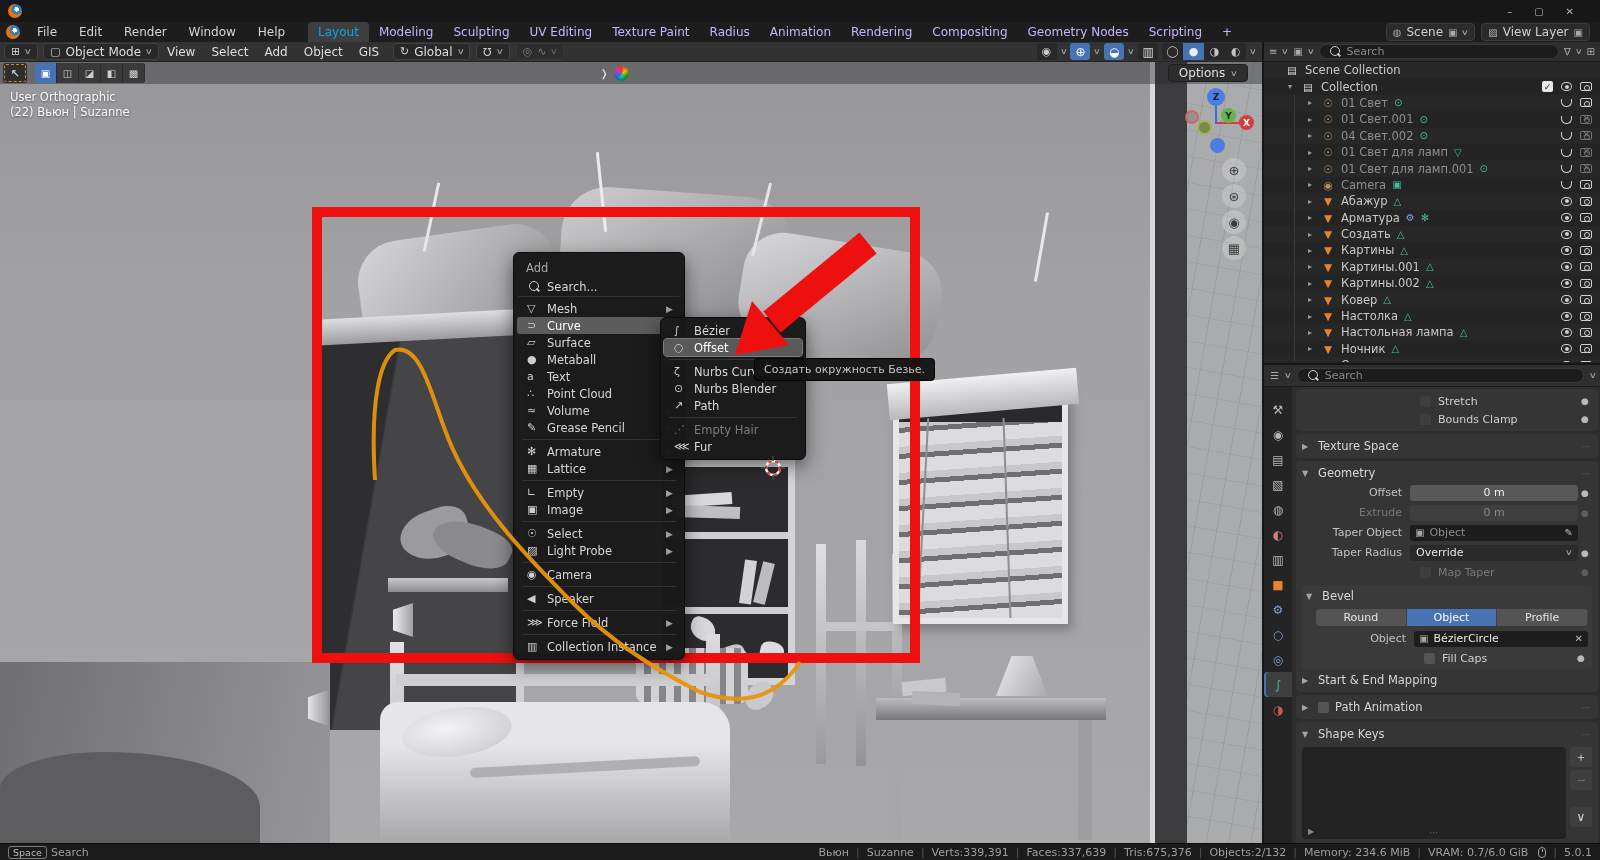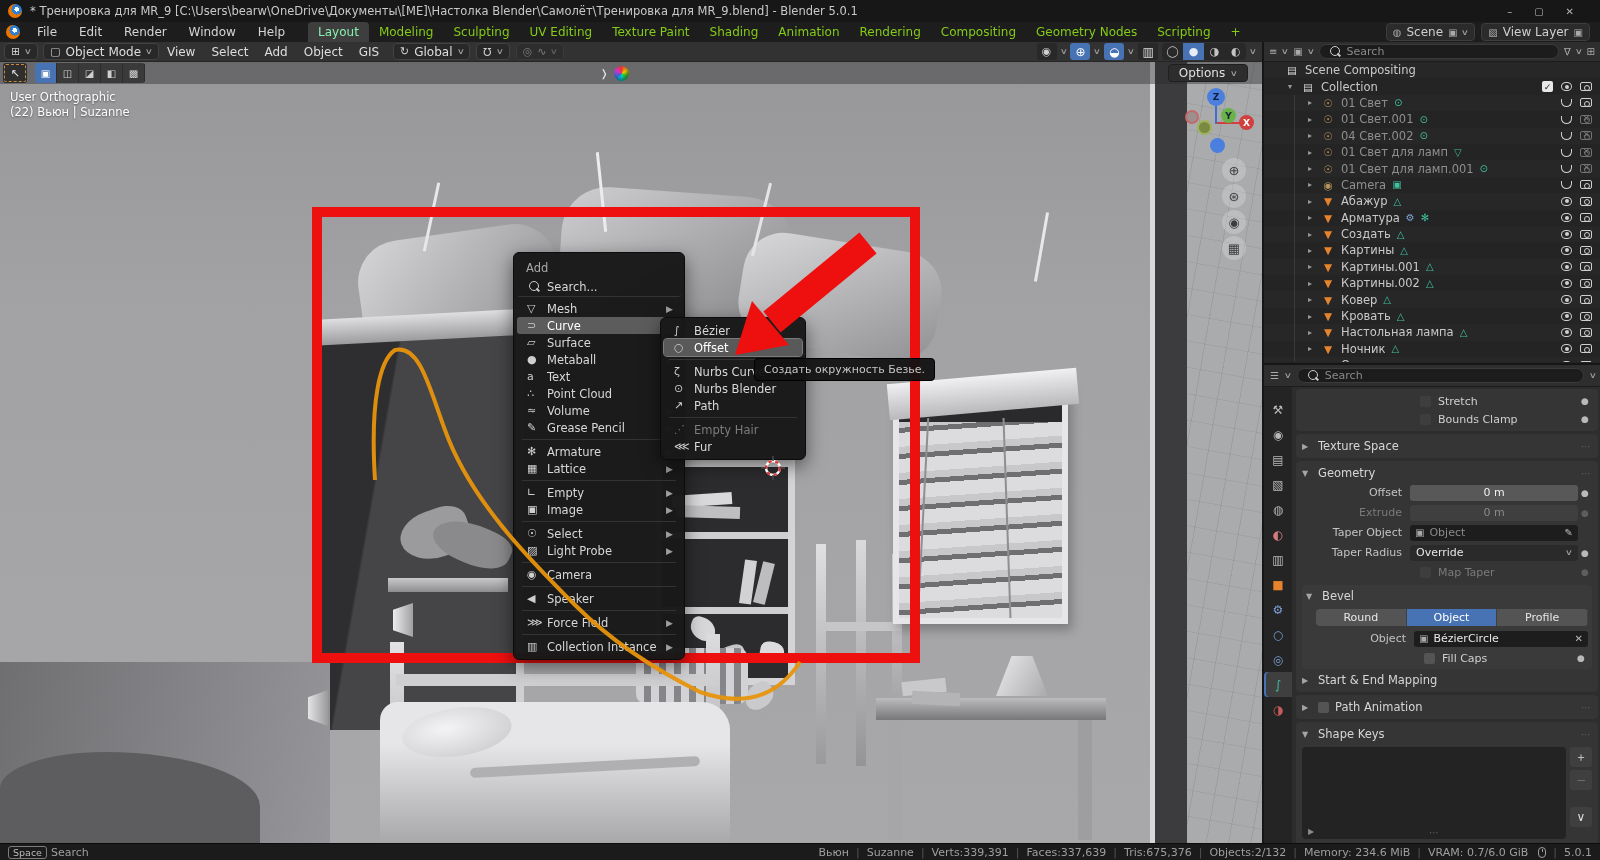--- a/index.html
+++ b/index.html
@@ -14,22 +14,22 @@
   #titlebar .win-controls { margin-left:auto; display:flex; gap:22px; color:#b5b5b5; font-size:10px; padding-right:18px;}
   .blender-logo { width:14px; height:14px; border-radius:50%;
     background:radial-gradient(circle at 62% 38%, #fff 0 18%, #2d7fd4 19% 42%, #ea7600 43% 100%);
     display:inline-block; margin-right:8px; flex:0 0 auto;}
 
   
   #topbar { position:absolute; left:0; top:22px; width:1600px; height:21px;
     background:#1d1d1d; border-bottom:1px solid #101010; display:flex; align-items:center; color:#d4d4d4; }
   #topbar .menu-item { padding:2px 9px; cursor:default; }
   #workspaces { display:flex; align-items:center; margin-left:14px; height:100%; }
-  .ws-tab { padding:2px 10px; color:#84cc16; height:100%; display:flex; align-items:center; }
-  .ws-tab[data-active="true"] { background:#3e3e3e; color:#86efac; border-radius:4px 4px 0 0; }
+  .ws-tab { padding:2px 10px; color:#c4b5fd; height:100%; display:flex; align-items:center; }
+  .ws-tab[data-active="true"] { background:#3e3e3e; color:#0ea5e9; border-radius:4px 4px 0 0; }
   #topbar-right { margin-left:auto; display:flex; align-items:center; gap:6px; padding-right:10px; color:#cfcfcf; }
   .mini-ic { color:#a9a9a9; font-size:10px; }
   .pill { background:#2b2b2b; border:1px solid #3d3d3d; border-radius:4px; padding:1px 6px; display:flex; gap:5px; align-items:center;}
 
   
   #vp-header { position:absolute; left:0; top:42px; width:1262px; height:20px;
     background:#323232; border-bottom:1px solid #262626; display:flex; align-items:center; color:#dedede; }
   #vp-header .menu-item { padding:1px 8px; }
   .hdr-pill { background:#282828; border:1px solid #424242; border-radius:4px; display:flex; align-items:center; gap:5px; padding:1px 6px; height:17px; }
   .chev { font-size:8px; color:#9f9f9f; transform:scaleX(1.4); }
@@ -186,21 +186,20 @@
   .mouse-ic::before { content:""; position:absolute; left:50%; top:1px; width:1px; height:3px; background:#9f9f9f;}
   .ver-sep { color:#555; margin-right:7px; }
 </style>
 </head>
 <body>
 
 <div id="app">
 
   <div id="titlebar">
     <span class="blender-logo"></span>
-    <span>* Тренировка для MR_9 [C:\Users\bearw\OneDrive\Документы\[ME]\Настолка Blender\Самолёт\Тренировка для MR_9.blend] - Blender 5.0.1</span>
     <span class="win-controls">
       <span>–</span>
       <span>▢</span>
       <span>✕</span>
     </span>
   </div>
 
   <div id="topbar">
     <span class="blender-logo" style="margin-left:6px"></span>
     <span>
@@ -218,21 +217,21 @@
       <span class="ws-tab" data-active="true">Layout</span>
 
       <span class="ws-tab" data-active="false">Modeling</span>
 
       <span class="ws-tab" data-active="false">Sculpting</span>
 
       <span class="ws-tab" data-active="false">UV Editing</span>
 
       <span class="ws-tab" data-active="false">Texture Paint</span>
 
-      <span class="ws-tab" data-active="false">Shading</span>
+      <span class="ws-tab" data-active="false">Radius</span>
 
       <span class="ws-tab" data-active="false">Animation</span>
 
       <span class="ws-tab" data-active="false">Rendering</span>
 
       <span class="ws-tab" data-active="false">Compositing</span>
 
       <span class="ws-tab" data-active="false">Geometry Nodes</span>
 
       <span class="ws-tab" data-active="false">Scripting</span>
@@ -622,21 +621,21 @@
         <span>Search</span>
       </span>
       <span class="mini-ic">∇</span>
       <span class="chev">∨</span>
       <span class="mini-ic">⊞</span>
     </div>
     <div id="outliner">
       <div class="ol-row" data-depth="0" data-dim="false">
         <span class="ol-exp"> </span>
         <span class="ol-ic c-white">▤</span>
-        <span class="ol-label">Scene Compositing</span>
+        <span class="ol-label">Scene Collection</span>
         <span class="ol-extra"></span>
         <span class="ol-extra"></span>
         <span class="ol-right">
           <span class="olcheck" data-check="none">✓</span>
           <span class="eye" data-eye="none"></span>
           <span class="cam" data-cam="none"></span>
         </span>
       </div>
 
       <div class="ol-row" data-depth="1" data-dim="false">
@@ -817,21 +816,21 @@
         <span class="ol-right">
           <span class="olcheck" data-check="none">✓</span>
           <span class="eye" data-eye="open"></span>
           <span class="cam" data-cam="on"></span>
         </span>
       </div>
 
       <div class="ol-row" data-depth="2" data-dim="false">
         <span class="ol-exp">▸</span>
         <span class="ol-ic c-orange">▼</span>
-        <span class="ol-label">Кровать</span>
+        <span class="ol-label">Настолка</span>
         <span class="ol-extra c-teal">△</span>
         <span class="ol-extra"></span>
         <span class="ol-right">
           <span class="olcheck" data-check="none">✓</span>
           <span class="eye" data-eye="open"></span>
           <span class="cam" data-cam="on"></span>
         </span>
       </div>
 
       <div class="ol-row" data-depth="2" data-dim="false">

